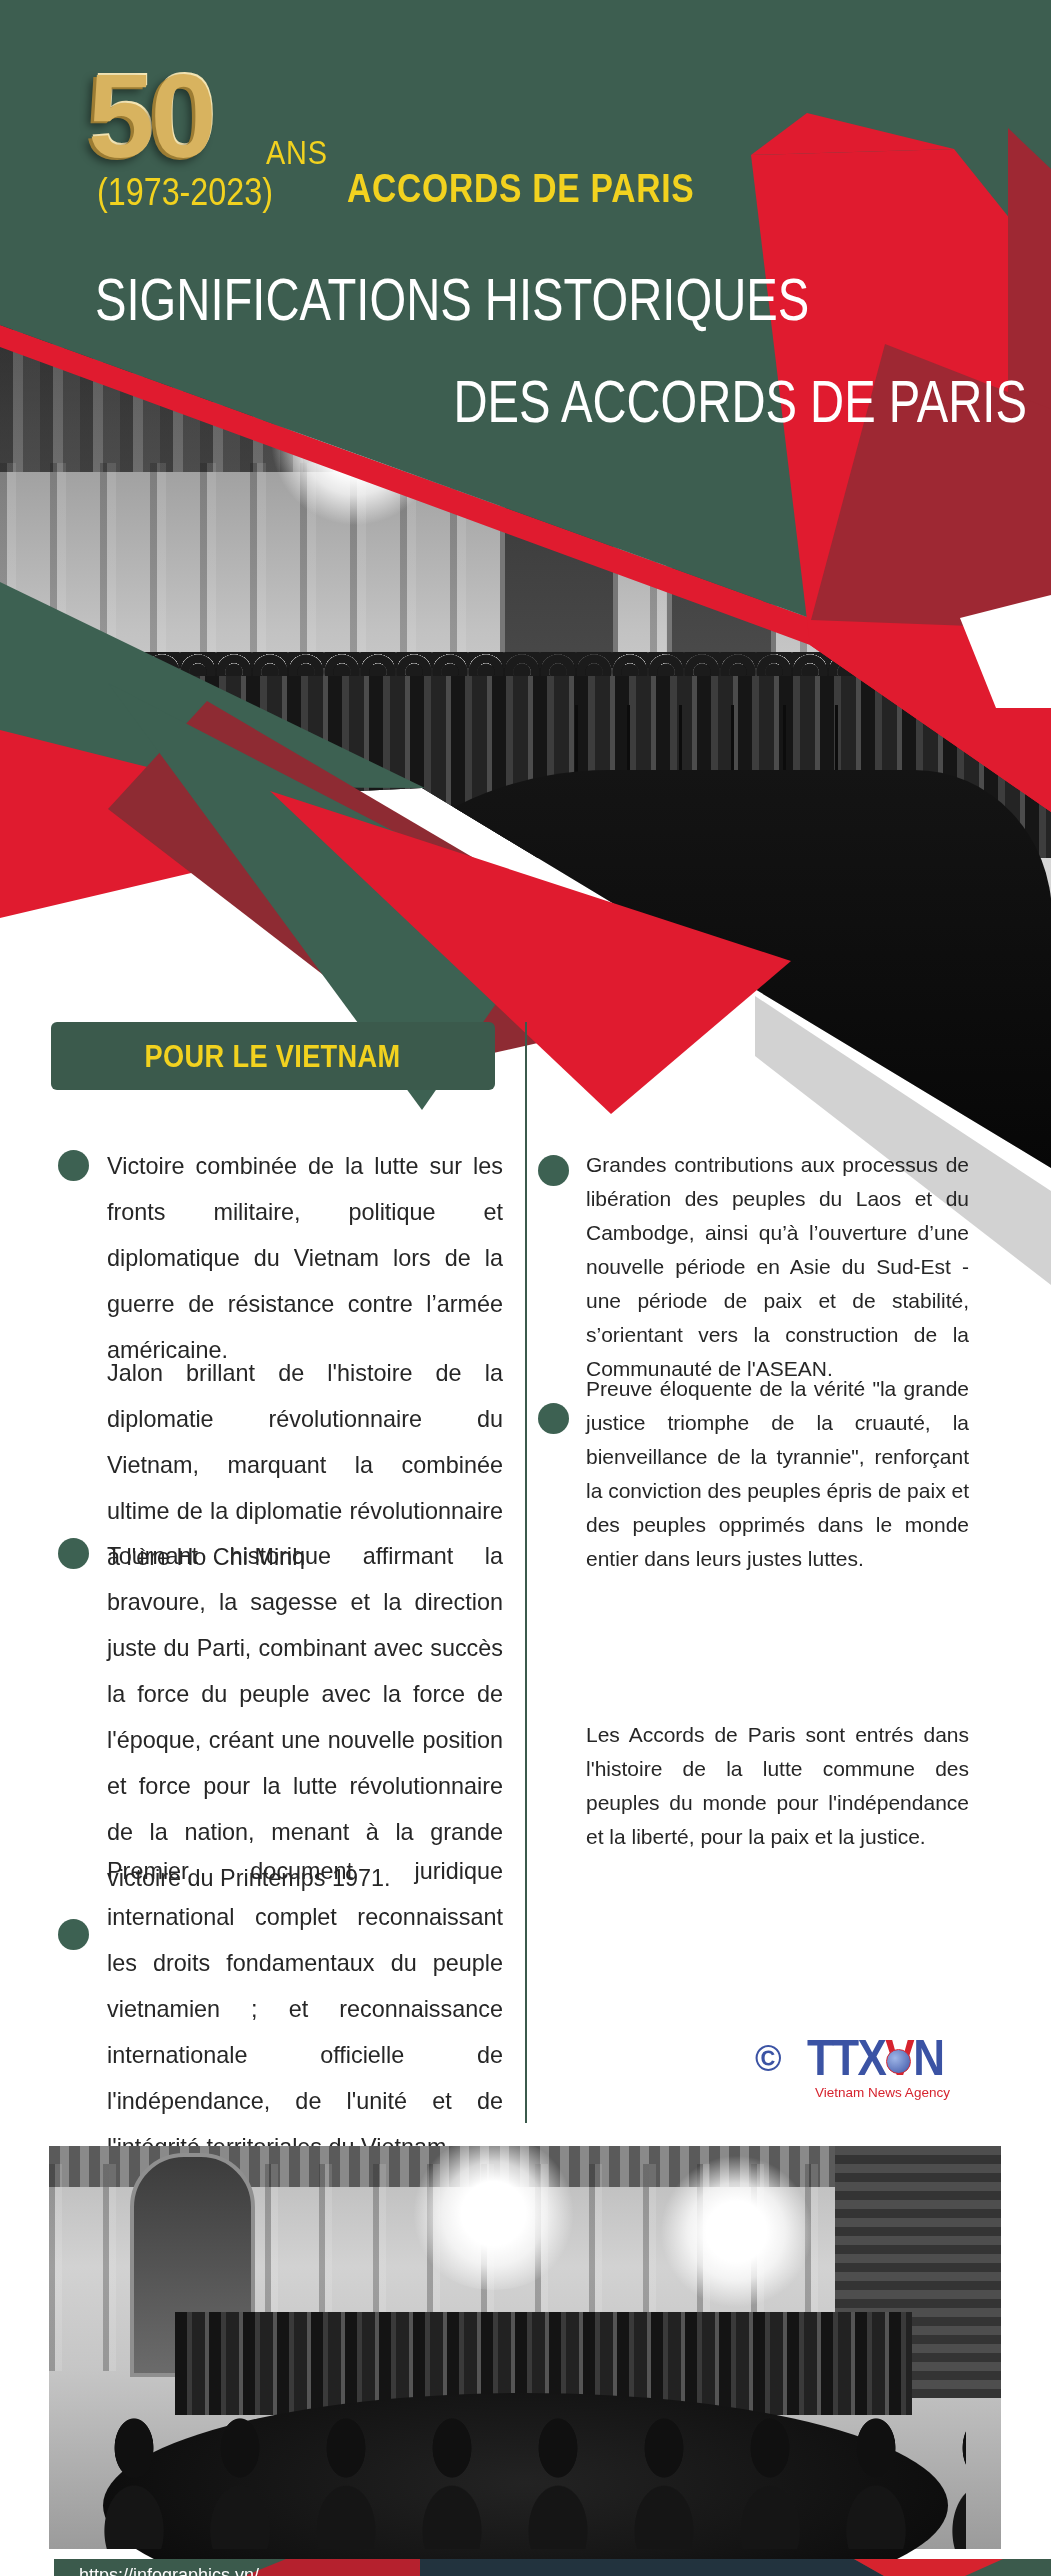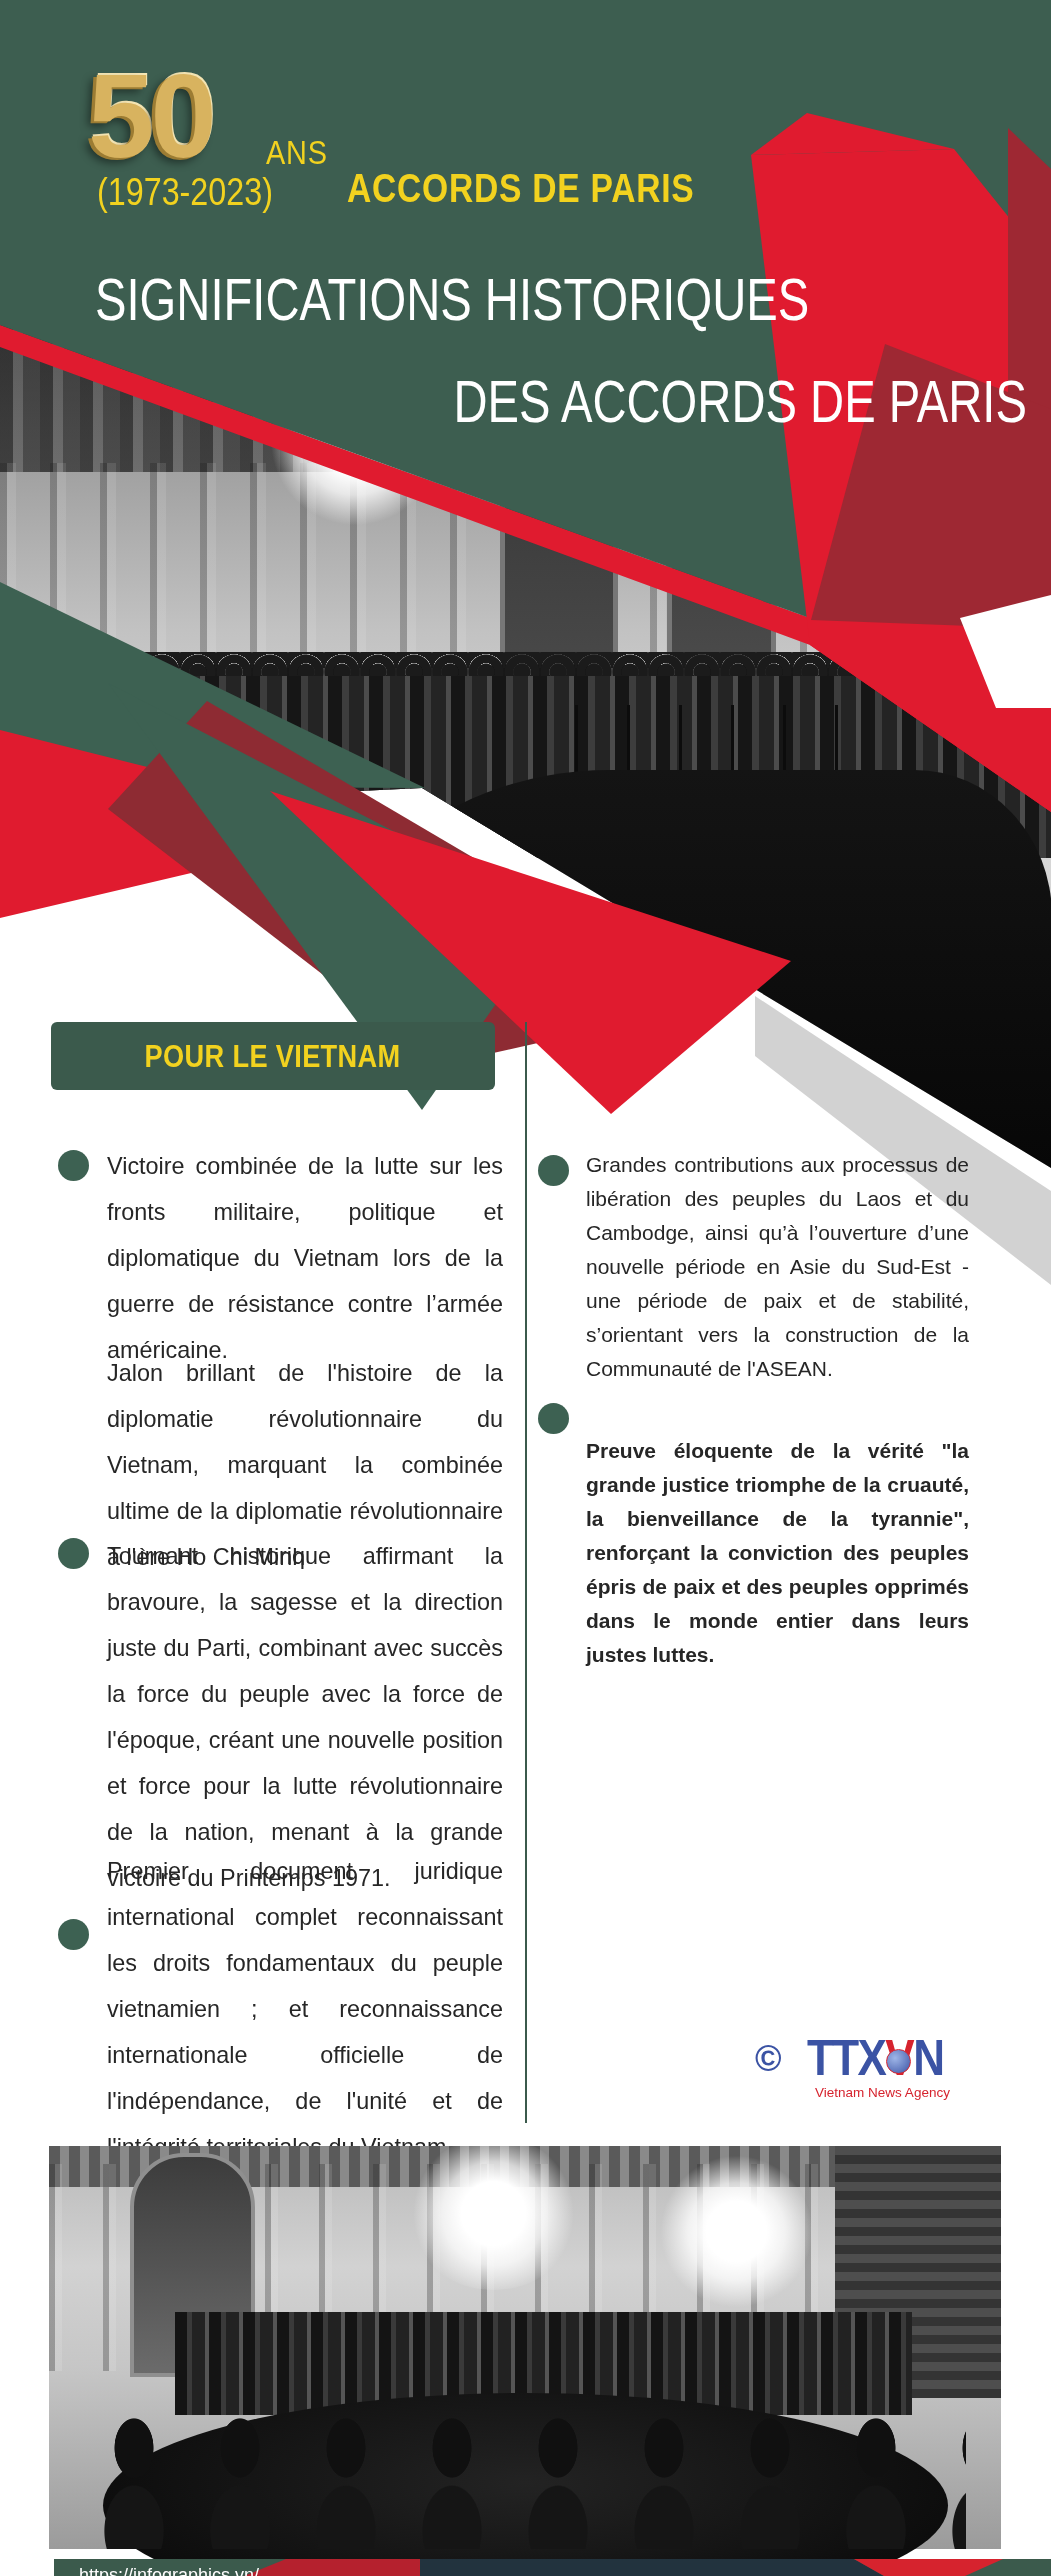--- a/index.html
+++ b/index.html
@@ -182,21 +182,22 @@
   <div class="para col-l" style="top:1143px;">Victoire combinée de la lutte sur les fronts militaire, politique et diplomatique du Vietnam lors de la guerre de résistance contre l’armée américaine.</div>
   <div class="para col-l" style="top:1350px;">Jalon brillant de l'histoire de la diplomatie révolutionnaire du Vietnam, marquant la combinée ultime de la diplomatie révolutionnaire à l'ère Ho Chi Minh</div>
   <div class="dot" style="left:58px;top:1538px;"></div>
   <div class="para col-l" style="top:1533px;">Tournant historique affirmant la bravoure, la sagesse et la direction juste du Parti, combinant avec succès la force du peuple avec la force de l'époque, créant une nouvelle position et force pour la lutte révolutionnaire de la nation, menant à la grande victoire du Printemps 1971.</div>
   <div class="dot" style="left:58px;top:1919px;"></div>
   <div class="para col-l" style="top:1848px;">Premier document juridique international complet reconnaissant les droits fondamentaux du peuple vietnamien ; et reconnaissance internationale officielle de l'indépendance, de l'unité et de l'intégrité territoriales du Vietnam.</div>
 
   <div class="dot" style="left:538px;top:1155px;"></div>
   <div class="para col-r" style="top:1148px;">Grandes contributions aux processus de libération des peuples du Laos et du Cambodge, ainsi qu’à l’ouverture d’une nouvelle période en Asie du Sud-Est - une période de paix et de stabilité, s’orientant vers la construction de la Communauté de l'ASEAN.</div>
   <div class="dot" style="left:538px;top:1403px;"></div>
-  <div class="para col-r" style="top:1434px;font-weight:bold;">Preuve éloquente de la vérité "la grande justice triomphe de la cruauté, la bienveillance de la tyrannie", renforçant la conviction des peuples épris de paix et des peuples opprimés dans le monde entier dans leurs justes luttes.</div>
+  <div class="para col-r" style="top:1372px;">Preuve éloquente de la vérité "la grande justice triomphe de la cruauté, la bienveillance de la tyrannie", renforçant la conviction des peuples épris de paix et des peuples opprimés dans le monde entier dans leurs justes luttes.</div>
+  <div class="para col-r" style="top:1718px;">Les Accords de Paris sont entrés dans l'histoire de la lutte commune des peuples du monde pour l'indépendance et la liberté, pour la paix et la justice.</div>
 
   <div class="logo">
     <div class="copy">©</div>
     <div class="word"><span class="blue">TTX</span><span class="red">V</span><span class="blue">N</span></div>
     <div class="globe"></div>
     <div class="sub">Vietnam News Agency</div>
   </div>
 
   <div class="photo2">
     <div class="top-ornate"></div>

